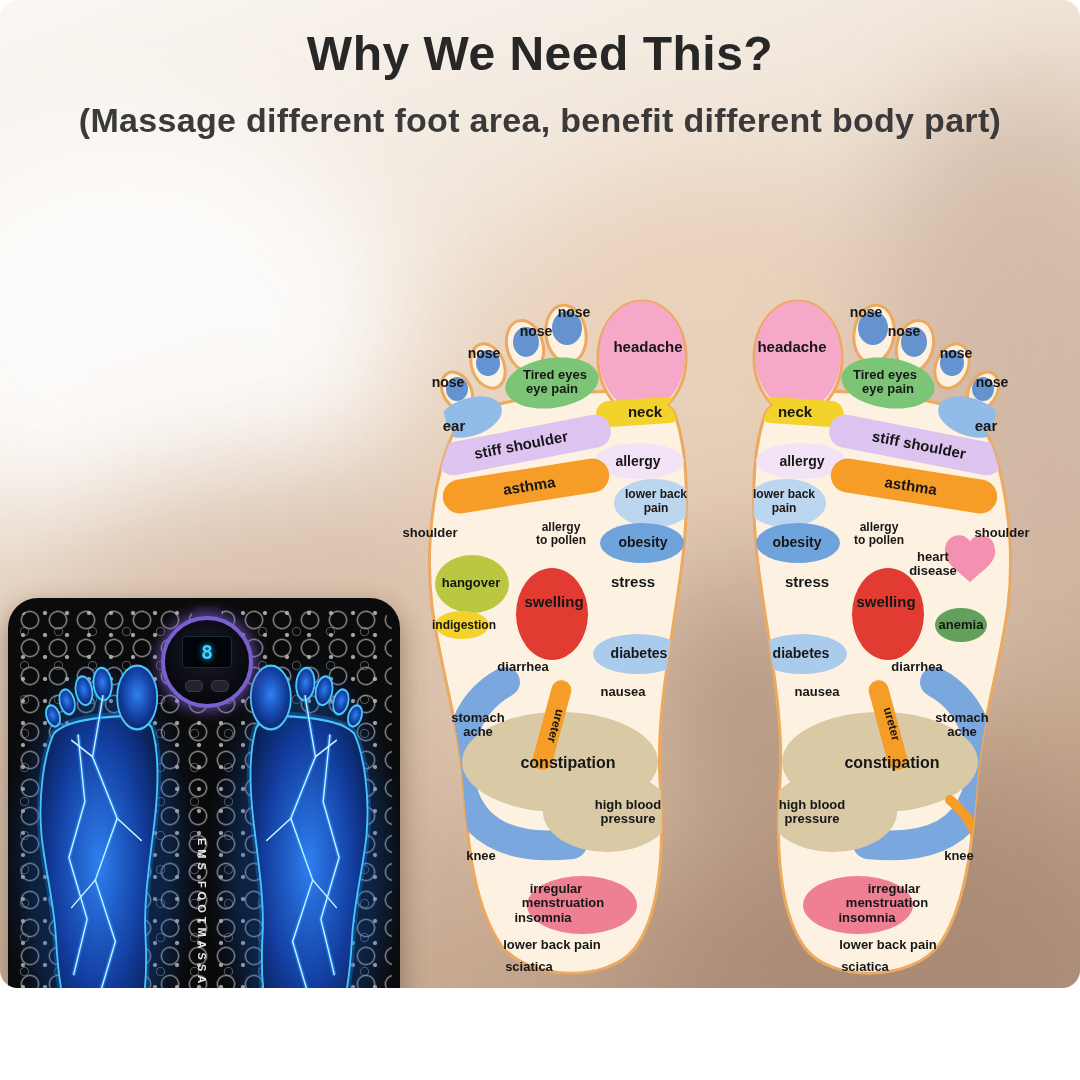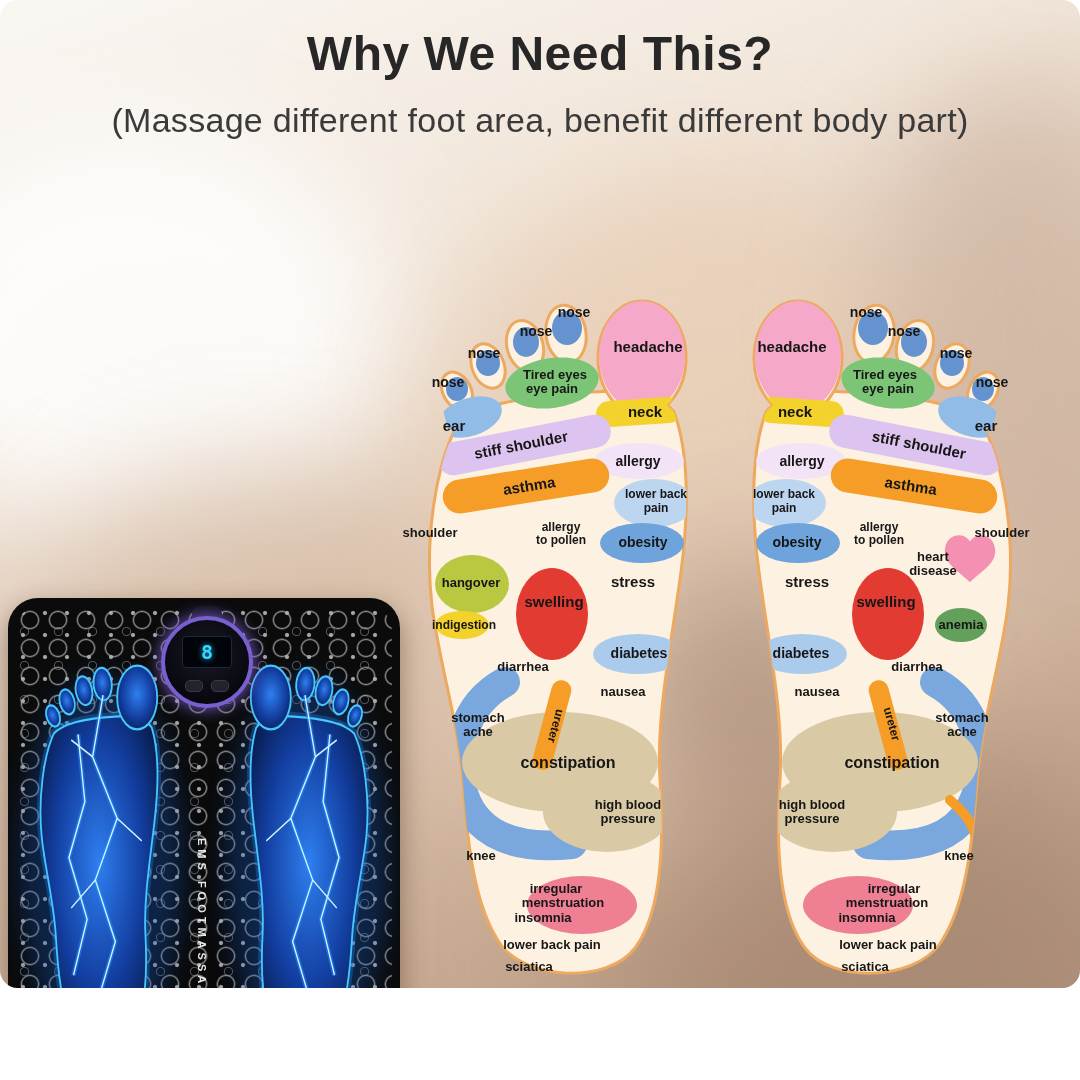--- a/index.html
+++ b/index.html
@@ -9,21 +9,21 @@
   .blob{position:absolute;border-radius:50%;filter:blur(60px);}
   .b1{left:-120px;top:120px;width:520px;height:420px;background:#ffffff;opacity:.85;}
   .b2{left:430px;top:170px;width:540px;height:720px;background:#ead0b8;opacity:.8;}
   .b3{left:600px;top:740px;width:540px;height:400px;background:#9c7c67;opacity:.6;filter:blur(80px);}
   .b4{left:40px;top:470px;width:420px;height:320px;background:#d6bca6;opacity:.7;}
   .b5{left:870px;top:80px;width:300px;height:520px;background:#cdb3a0;opacity:.7;}
   .b6{left:620px;top:560px;width:260px;height:260px;background:#8c705f;opacity:.5;filter:blur(70px);}
 
   .header{position:absolute;left:0;top:0;width:1080px;text-align:center;z-index:5;}
   .title{margin:26px 0 0 0;font-size:48px;font-weight:800;color:#272727;letter-spacing:.5px;}
-  .subtitle{margin:20px 0 0 0;font-size:34px;font-weight:400;color:#3a3a3a;letter-spacing:.3px;}
+  .subtitle{margin:20px 0 0 0;font-size:34px;font-weight:700;color:#3a3a3a;letter-spacing:.3px;}
 
   .foot-svg{position:absolute;width:320px;height:710px;overflow:visible;z-index:4;}
   .foot-left{left:402px;top:284px;}
   .foot-right{left:718px;top:284px;}
   .ol{fill:var(--foot-fill,#fdf2e2);stroke:var(--foot-outline,#eca95f);stroke-width:3px;}
   .foot-svg text{font-family:"Liberation Sans",sans-serif;fill:#161616;}
 
   
   .mat{position:absolute;left:8px;top:598px;width:392px;height:462px;background:#0b0b0b;
     border-radius:30px 30px 22px 22px;z-index:6;box-shadow:0 10px 26px rgba(60,40,25,.45);}

